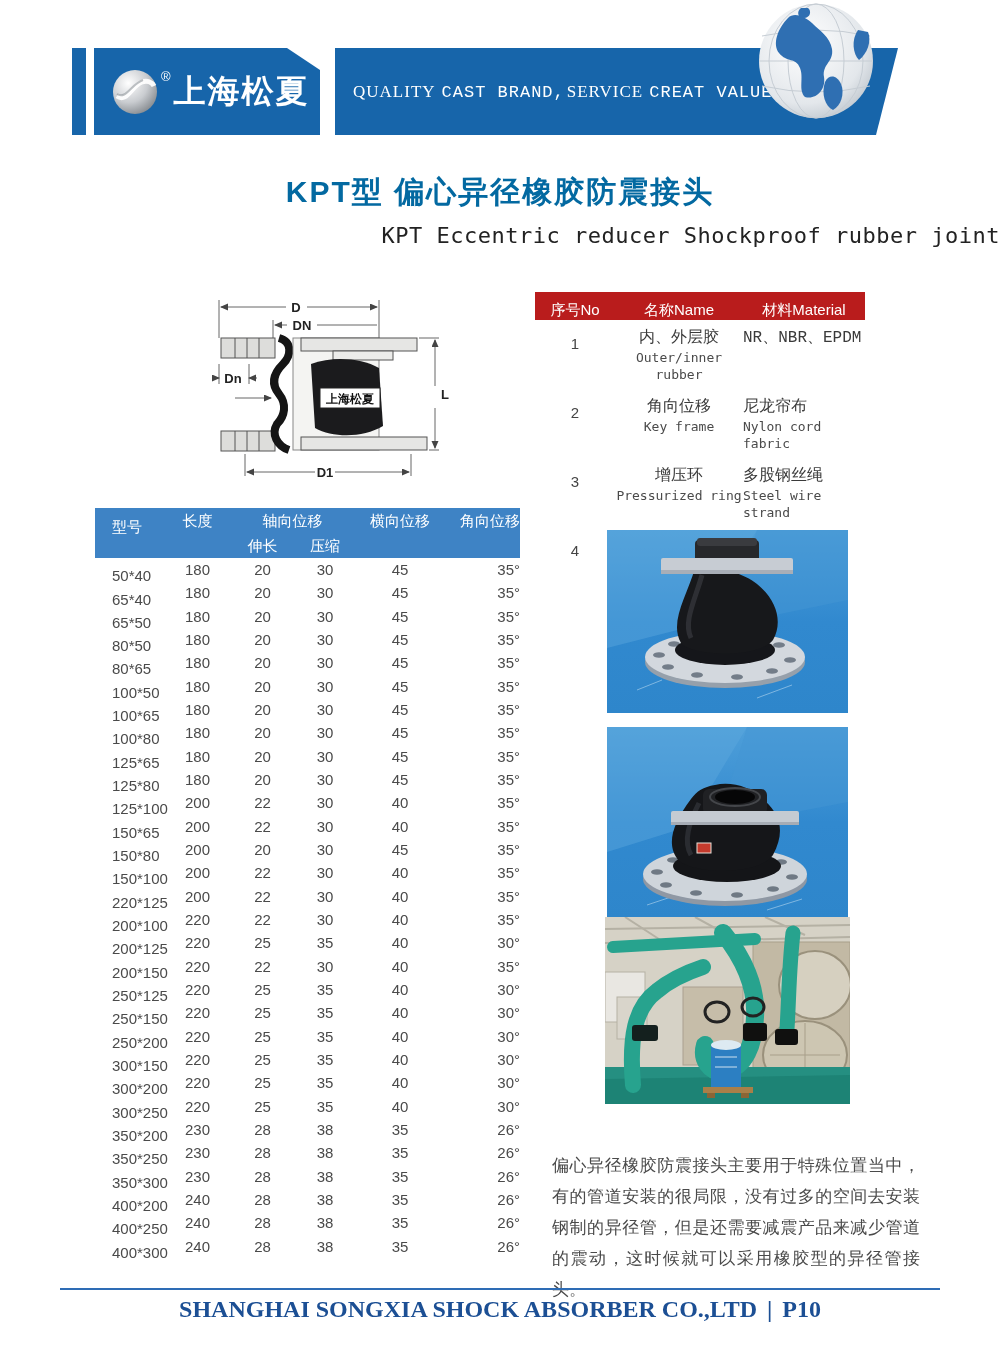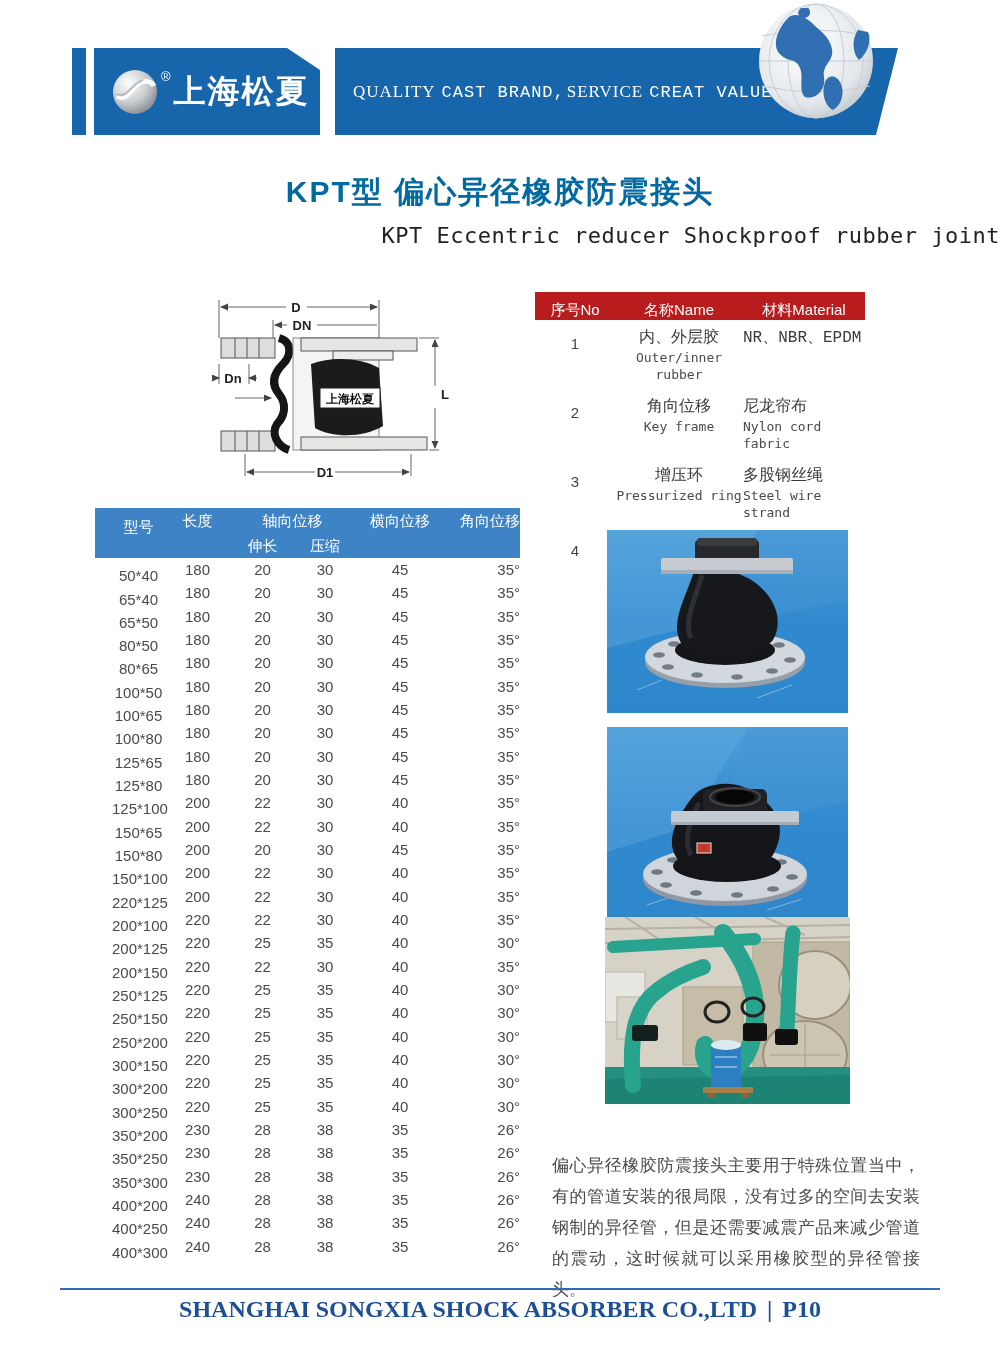--- a/index.html
+++ b/index.html
@@ -39,21 +39,21 @@
   .m-no{width:80px;text-align:center;font-size:15px;color:#444;padding-top:7px;}
   .m-name{width:128px;text-align:center;} .m-mat{width:122px;text-align:left;}
   .cn-line{font-size:16px;color:#3a3a3a;line-height:20px;font-family:Liberation Mono, monospace;}
   .en-line{font-family:"DejaVu Sans Mono",monospace;font-size:13px;color:#4a4a4a;line-height:17px;margin-top:1px;}
 
   
   .spec-table{position:absolute;left:95px;top:508px;width:425px;}
   .spec-head{background:#3e83c5;color:#fff;font-size:15px;}
   .sh-row{display:flex;height:27px;align-items:center;}
   .sh-row2{display:flex;height:23px;align-items:center;}
-  .w1{width:70px;padding-left:17px;box-sizing:border-box;text-align:center;margin-top:12px;}
+  .w1{width:70px;padding-left:17px;box-sizing:border-box;text-align:left;margin-top:12px;}
   .w2{width:65px;text-align:center;} .w3{width:65px;text-align:center;}
   .w4{width:60px;text-align:center;} .w34{width:125px;text-align:center;}
   .w5{width:90px;text-align:center;} .w6{width:75px;text-align:right;}
   .spec-row{display:flex;height:23.33px;align-items:center;font-size:15px;color:#4a4a4a;}
 
   
   .photo1{position:absolute;left:607px;top:530px;width:241px;height:183px;}
   .photo2{position:absolute;left:607px;top:727px;width:241px;height:191px;}
   .photo3{position:absolute;left:605px;top:917px;width:245px;height:187px;}
 

